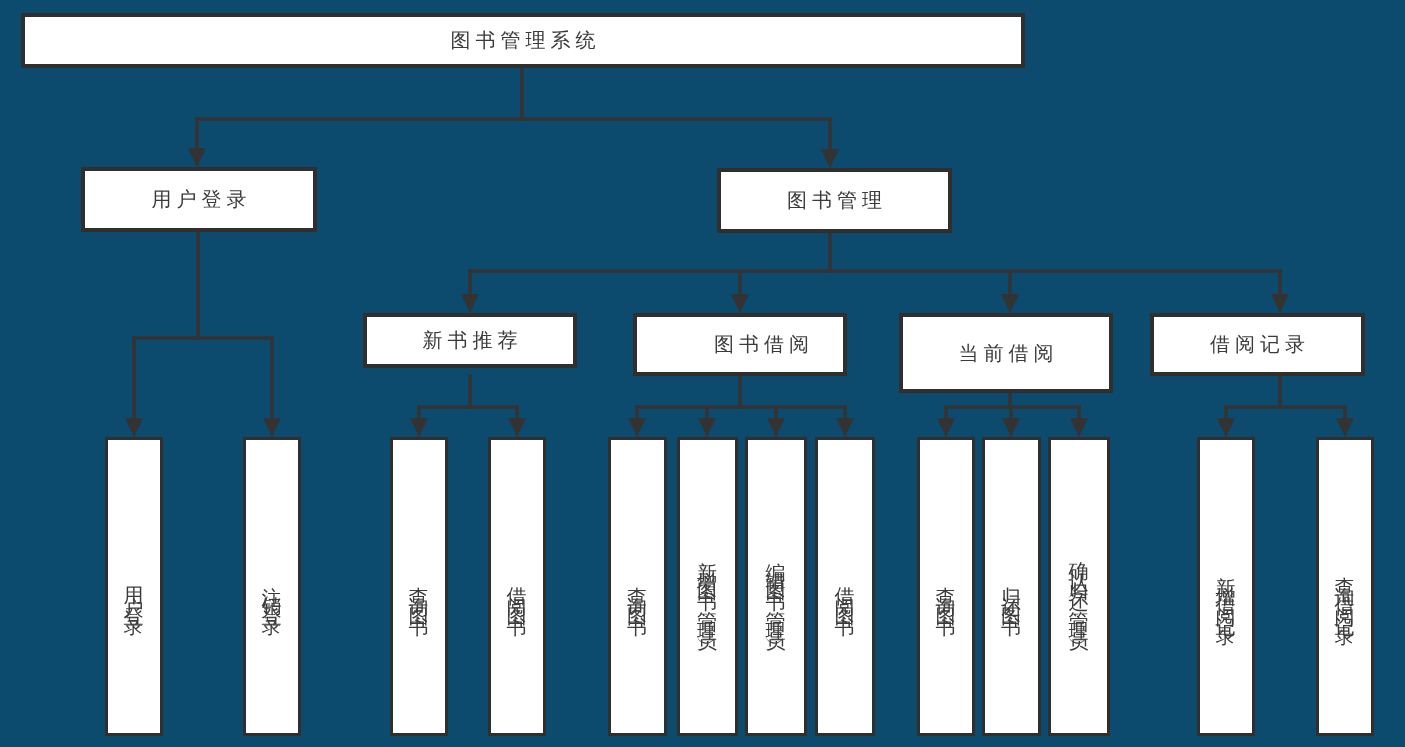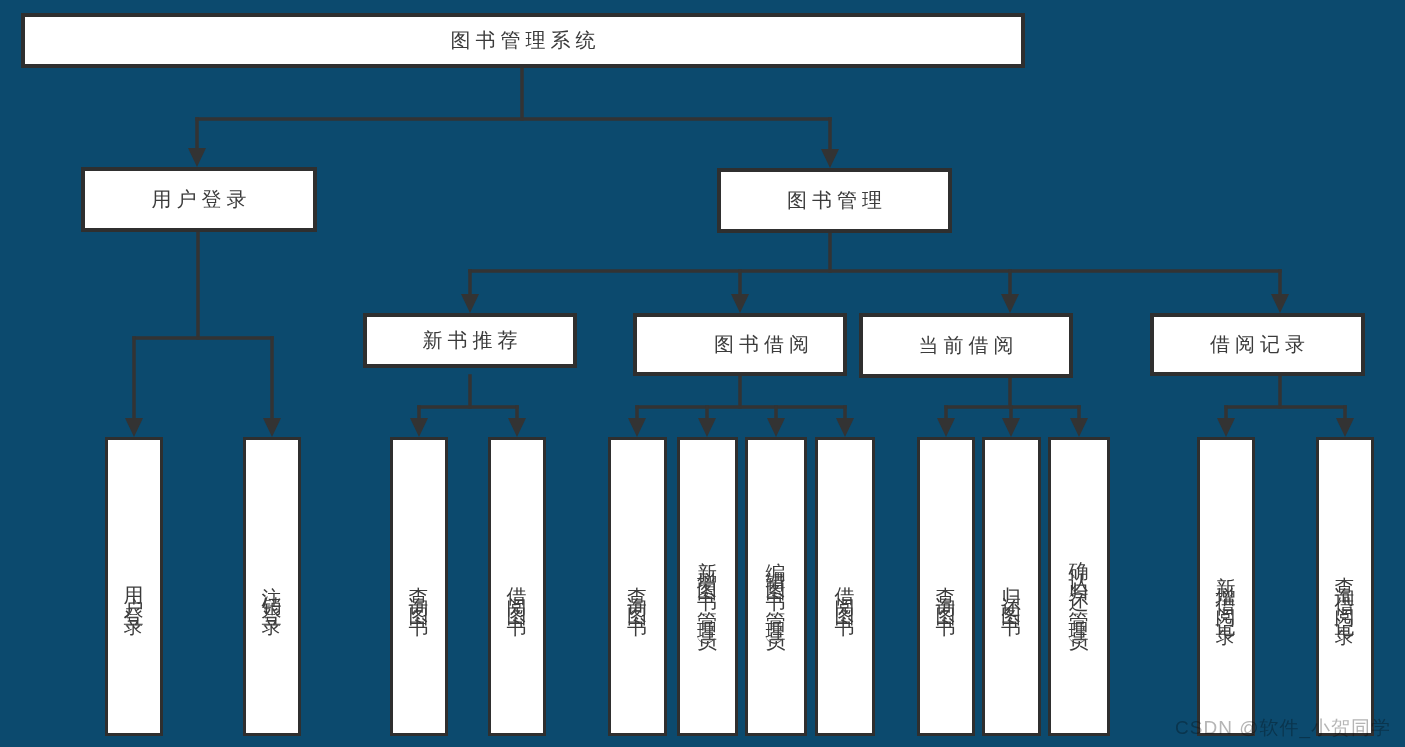--- a/index.html
+++ b/index.html
@@ -134,36 +134,35 @@
     </g>
   </svg>
 
   <div class="node" style="left:21px; top:13px; width:1004px; height:55px;">图书管理系统</div>
 
   <div class="node" style="left:81px; top:167px; width:236px; height:65px;">用户登录</div>
   <div class="node" style="left:684px; top:168px; width:235px; height:65px;margin-left:33px;">图书管理</div>
 
   <div class="node" style="left:363px; top:313px; width:214px; height:55px;">新书推荐</div>
   <div class="node" style="left:633px; top:313px; width:214px; height:63px;padding-left:43px;">图书借阅</div>
-  <div class="node" style="left:859px; top:313px; width:214px; height:65px;">当前借阅</div>
+  <div class="node" style="left:899px; top:313px; width:214px; height:80px;">当前借阅</div>
   <div class="node" style="left:1150px; top:313px; width:215px; height:63px;text-align:center;">借阅记录</div>
 
   <div class="node leaf" style="left:105px; top:437px; width:58px; height:299px;">用户登录</div>
   <div class="node leaf" style="left:243px; top:437px; width:58px; height:299px;">注销登录</div>
 
   <div class="node leaf" style="left:390px; top:437px; width:58px; height:299px;">查询图书</div>
   <div class="node leaf" style="left:488px; top:437px; width:58px; height:299px;">借阅图书</div>
 
   <div class="node leaf" style="left:608px; top:437px; width:59px; height:299px;">查询图书</div>
   <div class="node leaf" style="left:677px; top:437px; width:61px; height:299px;">新增图书（管理员）</div>
   <div class="node leaf" style="left:745px; top:437px; width:62px; height:299px;">编辑图书（管理员）</div>
   <div class="node leaf" style="left:815px; top:437px; width:60px; height:299px;">借阅图书</div>
 
   <div class="node leaf" style="left:917px; top:437px; width:58px; height:299px;">查询图书</div>
   <div class="node leaf" style="left:982px; top:437px; width:59px; height:299px;">归还图书</div>
   <div class="node leaf" style="left:1048px; top:437px; width:62px; height:299px;">确认归还（管理员）</div>
 
   <div class="node leaf" style="left:1197px; top:437px; width:58px; height:299px;">新增借阅记录</div>
   <div class="node leaf" style="left:1316px; top:437px; width:58px; height:299px;">查询借阅记录</div>
 
-  <div class="watermark">CSDN @软件_小贺同学</div>
 
 </div>
 
 </body></html>

